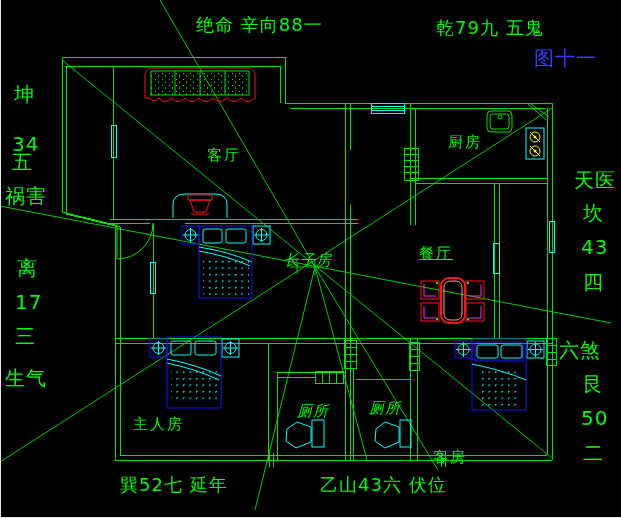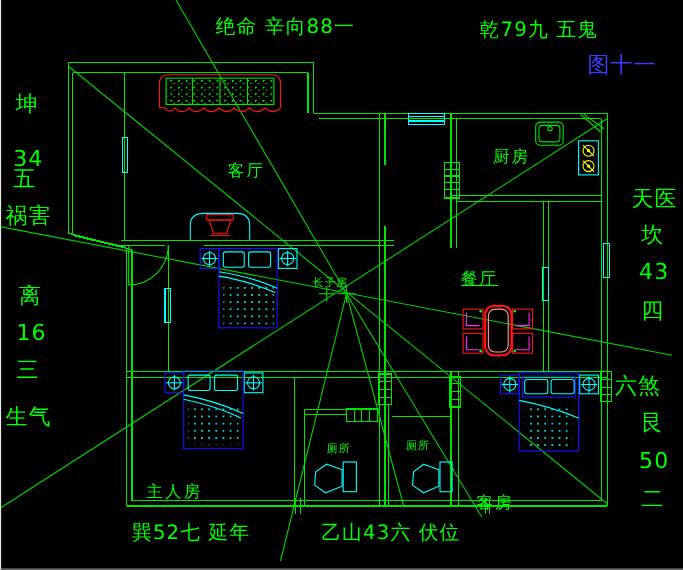--- a/index.html
+++ b/index.html
@@ -5,21 +5,21 @@
   html,body{margin:0;padding:0;background:#000;}
   .canvas{
     position:relative;width:621px;height:518px;background:#000;overflow:hidden;
     font-family:"DejaVu Sans",sans-serif;
   }
   .canvas svg{position:absolute;left:0;top:0;}
   .lbl{position:absolute;color:#00ff00;white-space:pre;line-height:1;letter-spacing:1px;}
   .lbl.big{font-size:18px;}
   .lbl.side{font-size:20px;}
   .lbl.room{font-size:15px;letter-spacing:2px;}
-  .lbl.small{font-size:10px;letter-spacing:1px;}
+  .lbl.small{font-size:15px;letter-spacing:1px;font-style:italic;}
   .lbl.blue{color:#3a3aff;font-size:20px;font-weight:normal;}
   .edge-left{position:absolute;left:0;top:0;width:1px;height:518px;background:#e8e8e8;}
   .edge-bottom{position:absolute;left:0;top:517px;width:621px;height:1px;background:#e8e8e8;}
 </style>
 </head>
 <body>
 
 <div class="canvas">
 
 <svg width="621" height="518" viewBox="0 0 621 518" shape-rendering="crispEdges">
@@ -266,42 +266,42 @@
 <div class="lbl big" style="left:196px;top:16px;">绝命 辛向88一</div>
 <div class="lbl big" style="left:420px;top:19px;margin-left:16px;">乾79九 五鬼</div>
 <div class="lbl blue" style="left:534px;top:48px;">图十一</div>
 
 <div class="lbl side" style="left:14px;top:84px;">坤</div>
 <div class="lbl side" style="left:12px;top:134px;">34</div>
 <div class="lbl side" style="left:12px;top:152px;">五</div>
 <div class="lbl side" style="left:5px;top:186px;">祸害</div>
 
 <div class="lbl side" style="left:17px;top:258px;">离</div>
-<div class="lbl side" style="left:15px;top:292px;">16</div>
+<div class="lbl side" style="left:15px;top:292px;">17</div>
 <div class="lbl side" style="left:15px;top:326px;">三</div>
 <div class="lbl side" style="left:5px;top:368px;">生气</div>
 
 <div class="lbl side" style="left:574px;top:170px;">天医</div>
 <div class="lbl side" style="left:583px;top:203px;">坎</div>
 <div class="lbl side" style="left:581px;top:237px;">43</div>
 <div class="lbl side" style="left:583px;top:272px;">四</div>
 
 <div class="lbl side" style="left:559px;top:340px;">六煞</div>
 <div class="lbl side" style="left:583px;top:374px;">艮</div>
 <div class="lbl side" style="left:581px;top:408px;">50</div>
 <div class="lbl side" style="left:583px;top:443px;">二</div>
 
 <div class="lbl big" style="left:120px;top:476px;">巽52七 延年</div>
-<div class="lbl big" style="left:292px;top:476px;">乙山43六 伏位</div>
+<div class="lbl big" style="left:320px;top:476px;">乙山43六 伏位</div>
 
 <div class="lbl room" style="left:207px;top:148px;">客厅</div>
 <div class="lbl room" style="left:448px;top:135px;">厨房</div>
 <div class="lbl room" style="left:419px;top:246px;text-decoration:underline;">餐厅</div>
 <div class="lbl small" style="left:284px;top:253px;">长子房</div>
-<div class="lbl room" style="left:133px;top:417px;margin-top:23px;">主人房</div>
+<div class="lbl room" style="left:133px;top:417px;">主人房</div>
 <div class="lbl small" style="left:297px;top:404px;">厕所</div>
 <div class="lbl small" style="left:369px;top:401px;">厕所</div>
 <div class="lbl room" style="left:433px;top:410px;margin-top:40px;">客房</div>
 
 <div class="edge-left"></div>
 <div class="edge-bottom"></div>
 
 </div>
 
 </body></html>

